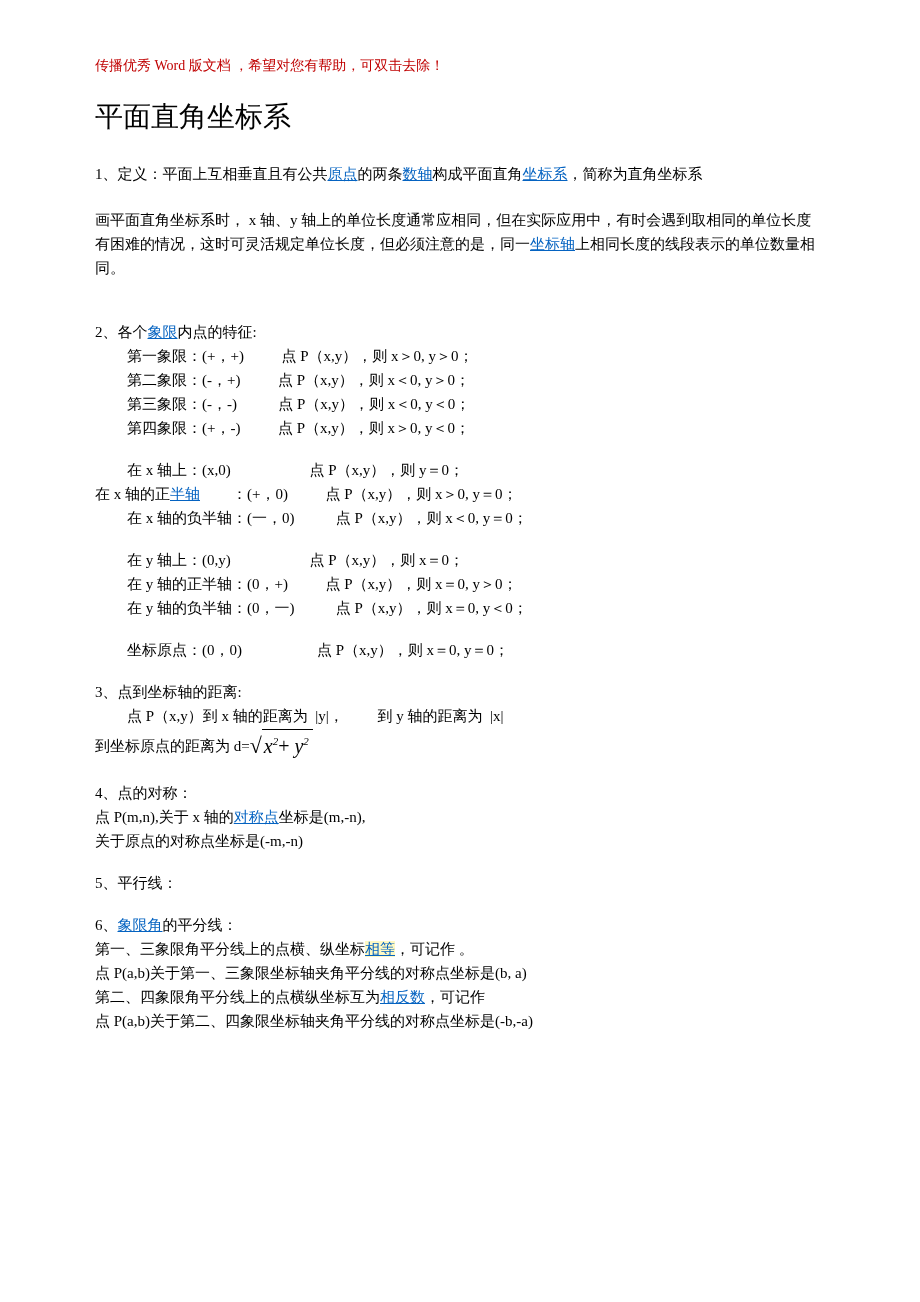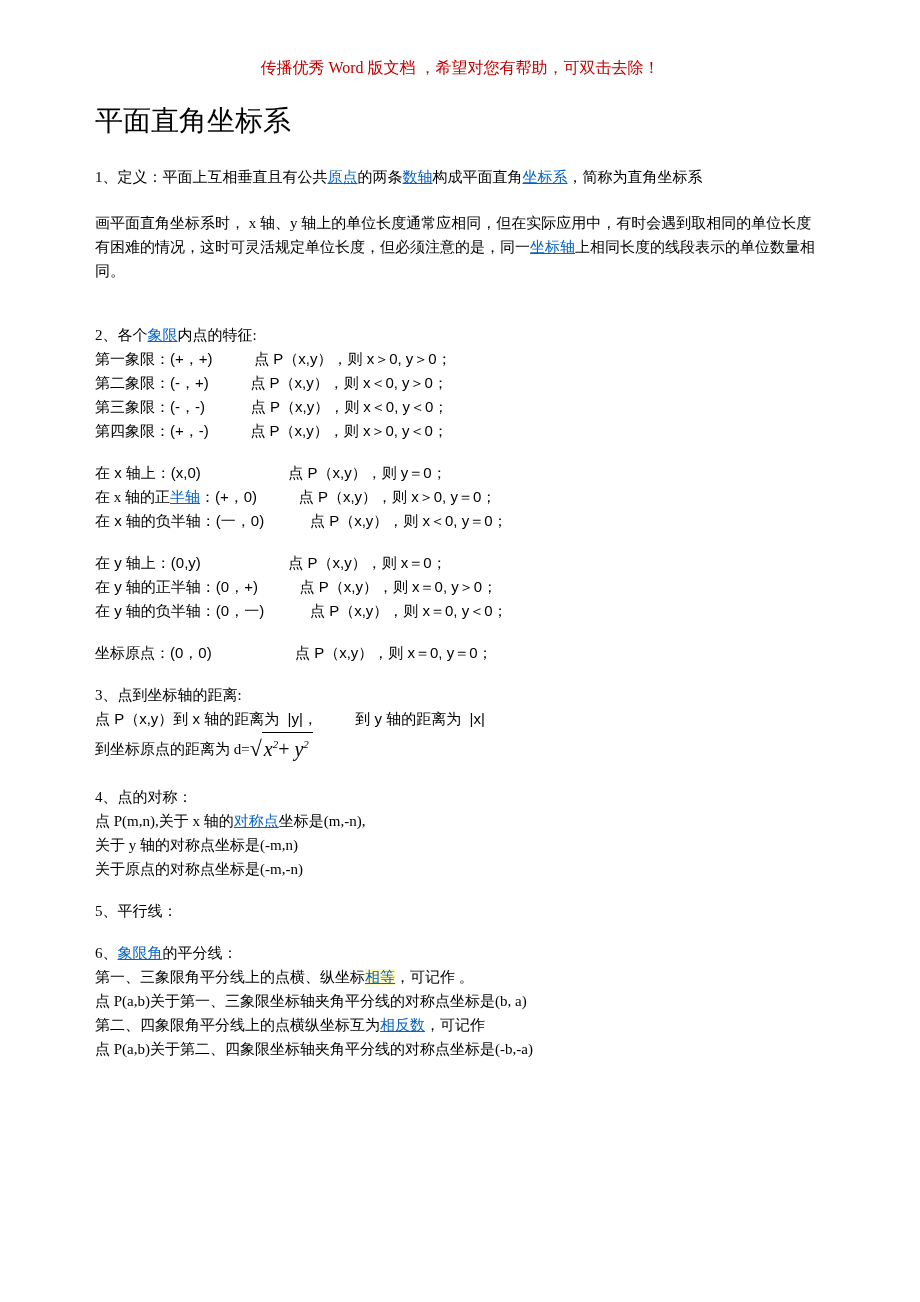--- a/index.html
+++ b/index.html
@@ -10,22 +10,21 @@
     body {
       width: 920px;
       font-family: "SimSun", "宋体", serif;
       background: #fff;
       padding: 55px 95px 50px 95px;
       font-size: 15px;
       color: #000;
       line-height: 1.6;
     }
     .header-note {
-      text-align: center;
-      font-size: 16px;
+      font-size: 14px;
       color: #c00000;
       font-family: "SimSun", serif;
       margin-bottom: 18px;
     }
     .title {
       font-size: 28px;
       font-weight: normal;
       font-family: "SimSun", serif;
       margin-bottom: 22px;
     }
@@ -37,21 +36,22 @@
       background: #fef9c3;
     }
     .section {
       margin-bottom: 18px;
     }
     .para {
       margin-bottom: 18px;
     }
     .line {
       white-space: pre;
-      font-family: Liberation Sans, sans-serif;
+      font-family: Liberation Serif, serif;
+      margin-left: 32px;
     }
     .formula {
       font-family: "Times New Roman", serif;
       font-style: italic;
       font-size: 20px;
       text-align: right;
     }
     .sqrt-wrap {
       display: inline-flex;
       align-items: center;
@@ -126,21 +126,20 @@
       </span>
     </span>
   </div>
 </div>
 
 <div class="section">
   <div>4、点的对称：</div>
   <div>
     <span>点 P(m,n),关于 x 轴的</span><span class="link">对称点</span><span>坐标是(m,-n),</span>
   </div>
-  <div>关于 y 轴的对称点坐标是(-m,n)</div>
   <div>关于原点的对称点坐标是(-m,-n)</div>
 </div>
 
 <div class="section">
   <div>5、平行线：</div>
 </div>
 
 <div class="section">
   <div>
     <span>6、</span><span class="link">象限角</span><span>的平分线：</span>

